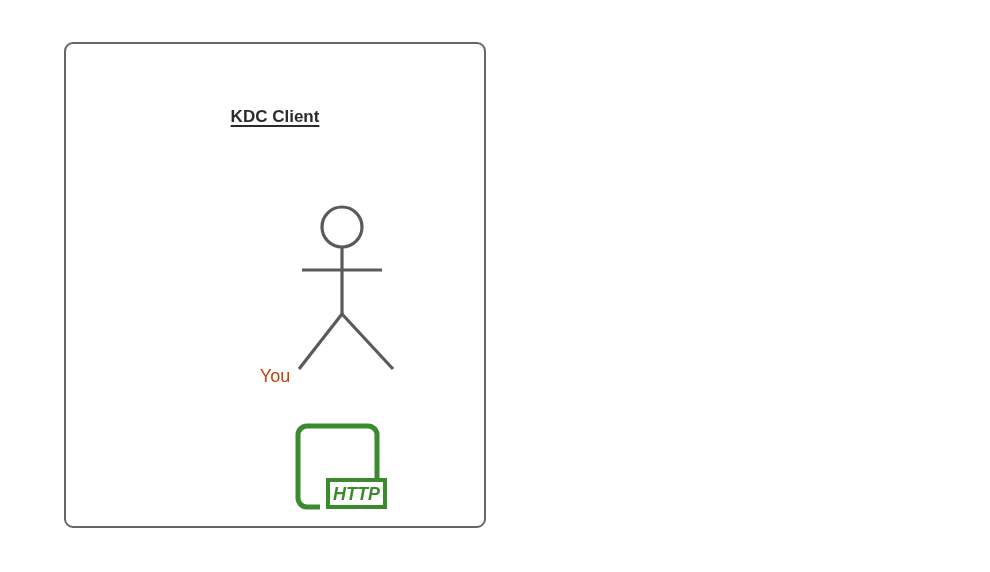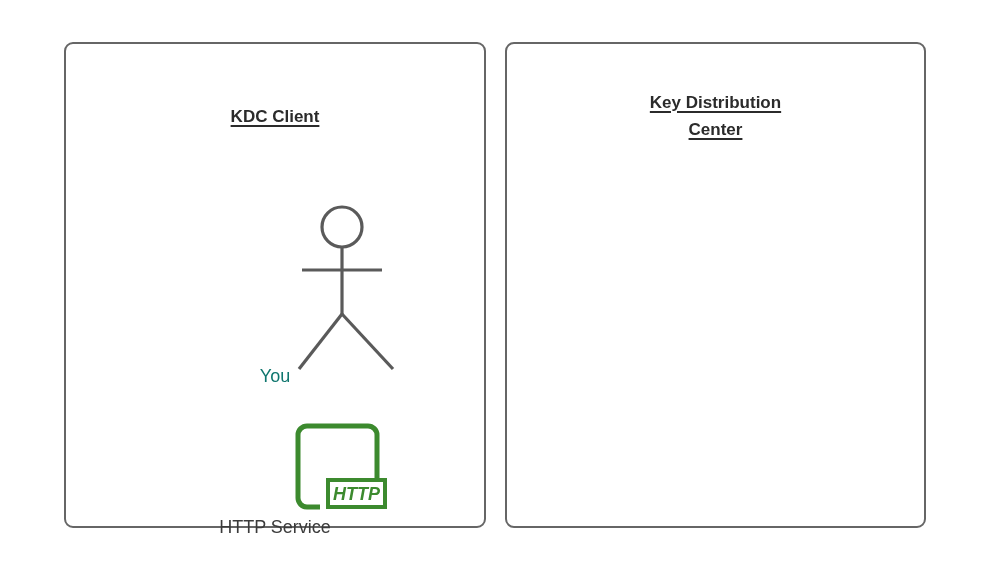--- a/index.html
+++ b/index.html
@@ -81,21 +81,21 @@
     width: 130px;
     height: 175px;
   }
   .figure-label {
     position: absolute;
     left: 0;
     top: 322px;
     width: 100%;
     text-align: center;
     font-size: 18px;
-    color: #0f766e;
+    color: #c2410c;
   }
 
   
   .http-icon {
     position: absolute;
     left: 228px;
     top: 378px;
     width: 95px;
     height: 90px;
     font-style: italic;
@@ -145,27 +145,18 @@
         <svg width="95" height="90" viewBox="0 0 95 90" xmlns="http://www.w3.org/2000/svg">
 
           <path d="M 26 85 L 13 85 A 9 9 0 0 1 4 76 L 4 13 A 9 9 0 0 1 13 4
                    L 74 4 A 9 9 0 0 1 83 13 L 83 56" fill="none" stroke="#3c8a2e" stroke-width="5" stroke-linecap="butt"></path>
 
           <rect x="34" y="58" width="57" height="27" fill="#ffffff" stroke="#3c8a2e" stroke-width="4"></rect>
           <text x="62.5" y="78" text-anchor="middle" font-family="'Liberation Sans', sans-serif" font-size="18" font-weight="bold" fill="#3c8a2e">HTTP</text>
         </svg>
       </div>
 
-      <div class="http-label">HTTP Service</div>
 
     </div>
   </div>
 
-  <div class="panel" id="panel-kdc">
-
-    <div class="panel-title">
-      <span>Key Distribution</span><br>
-      <span>Center</span>
-    </div>
-
-  </div>
 
 </div>
 
 </body></html>

